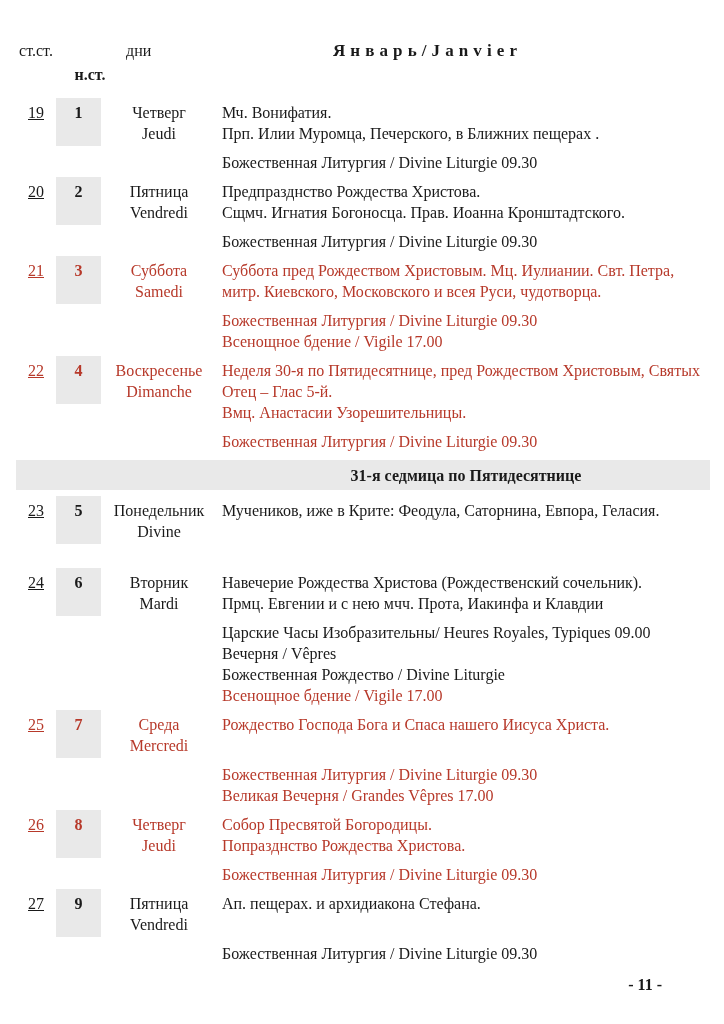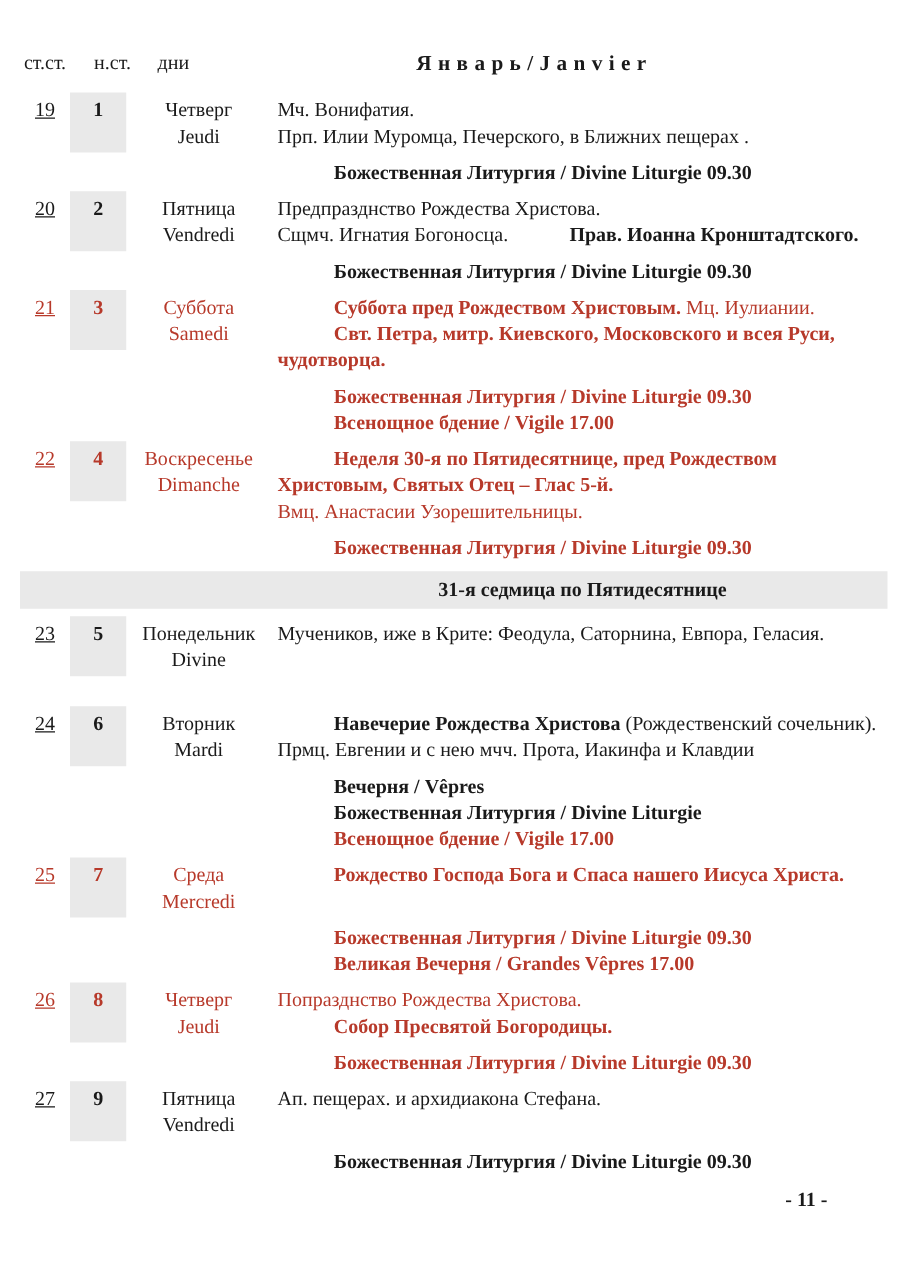--- a/index.html
+++ b/index.html
@@ -10,41 +10,41 @@
   html,body{margin:0;padding:0;}
   body{
     width:724px;height:1024px;overflow:hidden;background:#fff;
     font-family:"Liberation Serif","DejaVu Serif",serif;
     font-size:16px;line-height:21px;color:var(--ink);
   }
   .page{padding:40px 14px 0 16px;box-sizing:border-box;}
   .grid{display:grid;grid-template-columns:40px 46px 120px 1fr;}
   .header-row{margin-bottom:17px;gap:11px;}
   .hdr-old{text-align:center;}
-  .hdr-new{text-align:center;font-weight:normal;}
+  .hdr-new{text-align:center;font-weight:bold;margin-top:24px;}
   .hdr-days{padding-left:2px;}
   .month-title{
     text-align:center;padding-right:110px;font-weight:bold;
     font-size:17px;letter-spacing:0.30em;white-space:nowrap;
   }
   .row{margin-bottom:8px;min-height:64px;}
   .cell-old{text-align:center;text-decoration:underline;}
   .new-box{
     width:45px;height:48px;background:var(--box);
     text-align:center;box-sizing:border-box;margin-top:-4px;padding-top:4px;
     font-weight:bold;
   }
   .cell-day{text-align:center;padding-right:6px;}
   .cell-content{padding-left:0;}
   .para{margin:0;}
   .services{margin-top:8px;}
   .services.large-gap{margin-top:29px;}
   .service-line{font-weight:bold;}
   .red{color:var(--red);}
-  .bold{font-weight:bold;margin-left:45px;}
+  .bold{font-weight:normal;}
   .band{
     background:var(--box);height:30px;margin:2px 0 10px 0;
     display:grid;grid-template-columns:40px 46px 120px 1fr;align-items:center;
   }
   .band-label{grid-column:4;text-align:center;font-weight:bold;}
   .footer{
     text-align:right;padding-right:48px;font-weight:bold;margin-top:10px;
   }
 </style>
 </head>
@@ -150,22 +150,23 @@
           <div class="new-box">6</div>
         </div>
         <div class="cell-day">
           <div>Вторник</div>
           <div>Mardi</div>
         </div>
         <div class="cell-content">
           <div class="para"><span class="bold ">Навечерие Рождества Христова</span><span class=""> (Рождественский сочельник).</span></div>
           <div class="para"><span class="">Прмц. Евгении и с нею мчч. Прота, Иакинфа и Клавдии</span></div>
           <div class="services">
+            <div class="service-line"><span class="bold ">Царские Часы Изобразительны/ Heures Royales, Typiques 09.00</span></div>
             <div class="service-line"><span class="bold ">Вечерня / Vêpres</span></div>
-            <div class="service-line"><span class="bold ">Божественная Литургия / Divine Liturgie</span></div>
+            <div class="service-line"><span class="bold ">Божественная Рождество / Divine Liturgie</span></div>
             <div class="service-line"><span class="bold red">Всенощное бдение / Vigile 17.00</span></div>
           </div>
         </div>
       </div>
       <div class="grid row">
         <div class="cell-old red">25</div>
         <div class="cell-new">
           <div class="new-box red">7</div>
         </div>
         <div class="cell-day">
@@ -183,22 +184,22 @@
       <div class="grid row">
         <div class="cell-old red">26</div>
         <div class="cell-new">
           <div class="new-box red">8</div>
         </div>
         <div class="cell-day">
           <div class="red">Четверг</div>
           <div class="red">Jeudi</div>
         </div>
         <div class="cell-content">
+          <div class="para"><span class="bold red">Собор Пресвятой Богородицы.</span></div>
           <div class="para"><span class="red">Попразднство Рождества Христова.</span></div>
-          <div class="para"><span class="bold red">Собор Пресвятой Богородицы.</span></div>
           <div class="services">
             <div class="service-line"><span class="bold red">Божественная Литургия / Divine Liturgie 09.30</span></div>
           </div>
         </div>
       </div>
       <div class="grid row">
         <div class="cell-old">27</div>
         <div class="cell-new">
           <div class="new-box">9</div>
         </div>

